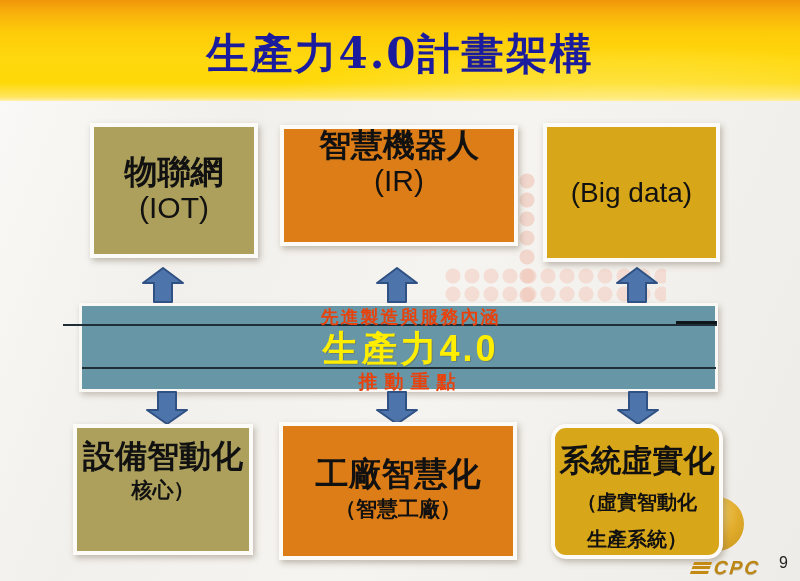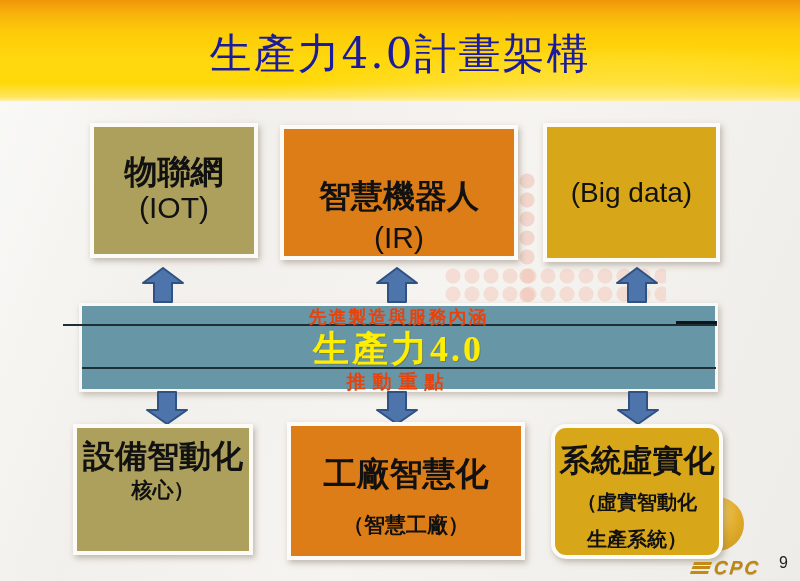--- a/index.html
+++ b/index.html
@@ -13,21 +13,21 @@
   
   .banner {
     position:absolute; left:0; top:0; width:800px; height:101px;
     background:
       radial-gradient(ellipse at 78% 125%, rgba(255,238,140,.85) 0%, rgba(255,238,140,0) 45%),
       linear-gradient(180deg, #ef9509 0%, #f9b30c 14%, #fdcb08 32%, #ffd80e 58%, #fed908 82%, #ffe55e 96%, #fff0b0 100%);
   }
   .slide-title {
     position:absolute; left:0; top:26px; width:800px; text-align:center;
     font-family:"DejaVu Serif","Liberation Serif",serif;
-    font-size:42px; font-weight:normal; letter-spacing:2px;
+    font-size:42px; font-weight:bold; letter-spacing:2px;
   }
 
   
   .dots-col {
     position:absolute; left:514px; top:172px; width:27px; height:130px;
     background-image: radial-gradient(circle at 13px 9px, rgba(238,190,175,.55) 0 7px, rgba(238,190,175,0) 8px);
     background-size:27px 19px;
   }
   .dots-rows {
     position:absolute; left:444px; top:267px; width:222px; height:36px;
@@ -49,21 +49,21 @@
     text-align:center; color:#111; z-index:2;
   }
   .box-title { font-weight:bold; line-height:1.05; }
   .box-sub   { line-height:1.2; }
 
   
   .box-iot     { left:66px;  top:123px; width:168px; height:135px; justify-content:center; gap:0;margin-left:24px; }
   .box-iot .box-title { font-size:33px; }
   .box-iot .box-sub   { font-size:30px; }
 
-  .box-ir      { left:280px; top:125px; width:238px; height:135px; justify-content:flex-end; gap:6px; }
+  .box-ir      { left:280px; top:125px; width:238px; height:121px; justify-content:flex-start; }
   .box-ir .box-title { font-size:32px; }
   .box-ir .box-sub   { font-size:30px; }
 
   .box-bigdata { left:543px; top:123px; width:177px; height:139px; justify-content:center; gap:5px; }
   .box-bigdata .box-title { font-size:32px; }
   .box-bigdata .box-sub   { font-size:28px; }
 
   
   .arrow { position:absolute; width:44px; z-index:2; }
   .arrow svg { display:block; width:100%; height:100%; }
@@ -79,32 +79,32 @@
     position:absolute; left:79px; top:303px; width:639px; height:89px;
     box-sizing:border-box; border:3px solid #f9f8f4;
     box-shadow:2px 3px 6px rgba(125,112,95,.4);
     z-index:1;
   }
   .bar-line { position:absolute; background:#1e2d36; z-index:2; }
   .bar-line-top    { left:63px;  top:324px; width:654px; height:2px; }
   .bar-line-dash   { left:676px; top:321px; width:41px;  height:3px; background:#0e161b; }
   .bar-line-bottom { left:82px;  top:367px; width:634px; height:2px; }
 
-  .bar-label { position:absolute; left:79px; width:639px; text-align:center; font-weight:bold; z-index:3;font-family:Liberation Serif, serif; }
+  .bar-label { position:absolute; left:91px; width:639px; text-align:center; font-weight:bold; z-index:3; }
   .bar-label-top    { top:305px; font-size:18px; letter-spacing:2px; }
   .bar-label-main   { top:325px; font-size:36px; letter-spacing:3px;
                       text-shadow:1px 1px 0 rgba(90,60,0,.25);text-align:center; }
   .bar-label-bottom { top:369px; font-size:19px; letter-spacing:7px; }
 
   
   .box-equipment { left:73px;  top:424px; width:180px; height:131px; padding-top:12px; gap:3px; }
   .box-equipment .box-title { font-size:32px; }
   .box-equipment .box-sub   { font-size:21px; font-weight:bold; line-height:1.25; }
 
-  .box-factory   { left:287px; top:422px; width:238px; height:138px; padding-top:31px; gap:20px; }
+  .box-factory   { left:279px; top:422px; width:238px; height:138px; padding-top:31px; gap:4px; }
   .box-factory .box-title { font-size:33px; }
   .box-factory .box-sub   { font-size:21px; font-weight:bold; }
 
   .box-system    { left:551px; top:424px; width:172px; height:135px; padding-top:17px; gap:3px; }
   .box-system .box-title { font-size:31px; }
   .box-system .box-sub   { font-size:20px; font-weight:bold; line-height:1.3;margin-top:8px; }
 
   
   .footer-logo { position:absolute; left:692px; top:557px; display:flex; align-items:center; gap:4px; z-index:3; }
   .logo-mark {

